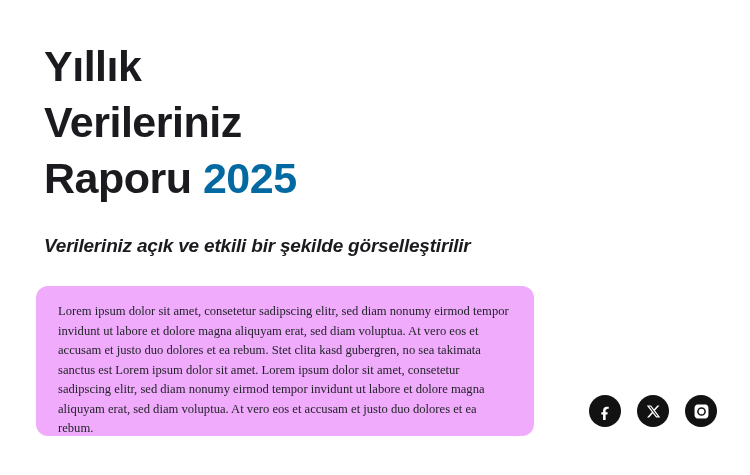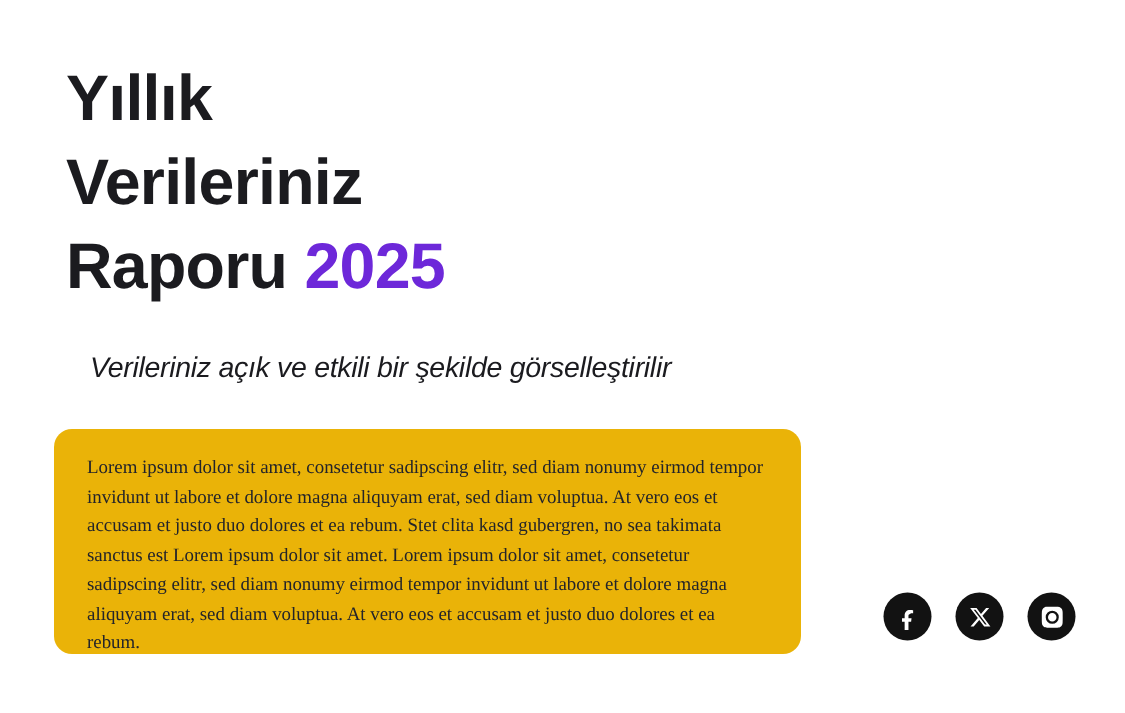--- a/index.html
+++ b/index.html
@@ -27,41 +27,40 @@
   }
   .heading-line {
     font-size: 43px;
     line-height: 56px;
     font-weight: bold;
     color: #1b1b1f;
     letter-spacing: -0.5px;
     white-space: nowrap;
   }
   .accent {
-    color: #6d28d9;
+    color: #0369a1;
   }
   .subheading {
     position: absolute;
     left: 44px;
     top: 235px;
     font-size: 19px;
     font-style: italic;
-    font-weight: normal;
+    font-weight: bold;
     color: #1b1b1f;
     letter-spacing: -0.2px;
     white-space: nowrap;
-    margin-left: 16px;
   }
   .body-card {
     position: absolute;
     left: 36px;
     top: 286px;
     width: 498px;
     height: 150px;
-    background: #eab308;
+    background: #f0abfc;
     border-radius: 12px;
     box-sizing: border-box;
     padding: 16px 22px 16px 22px;
   }
   .body-text {
     font-family: "Liberation Serif", serif;
     font-size: 12.6px;
     line-height: 19.5px;
     color: #23242a;
     text-align: left;

